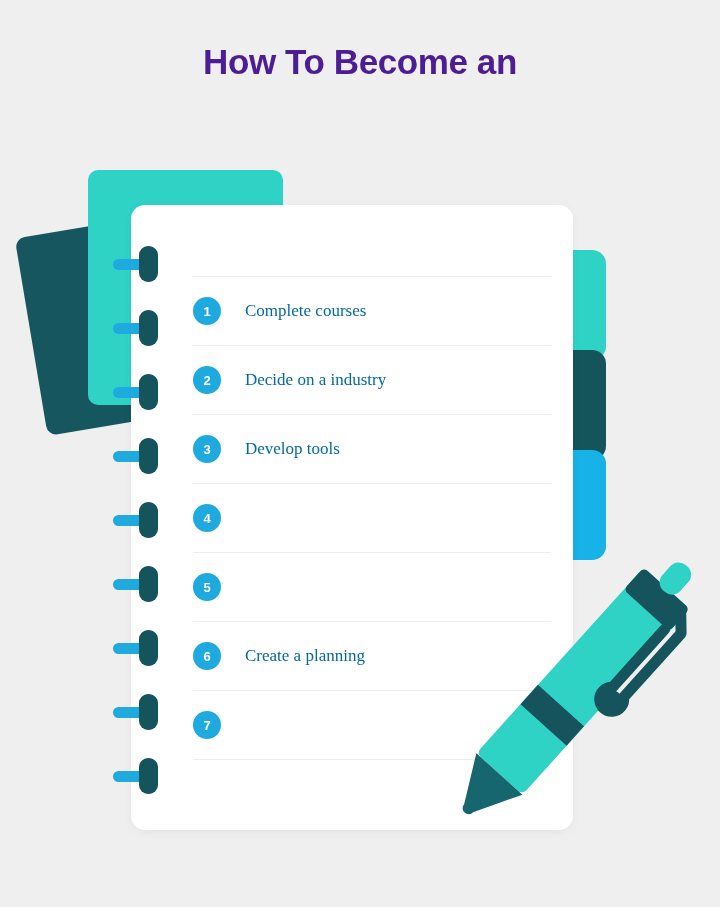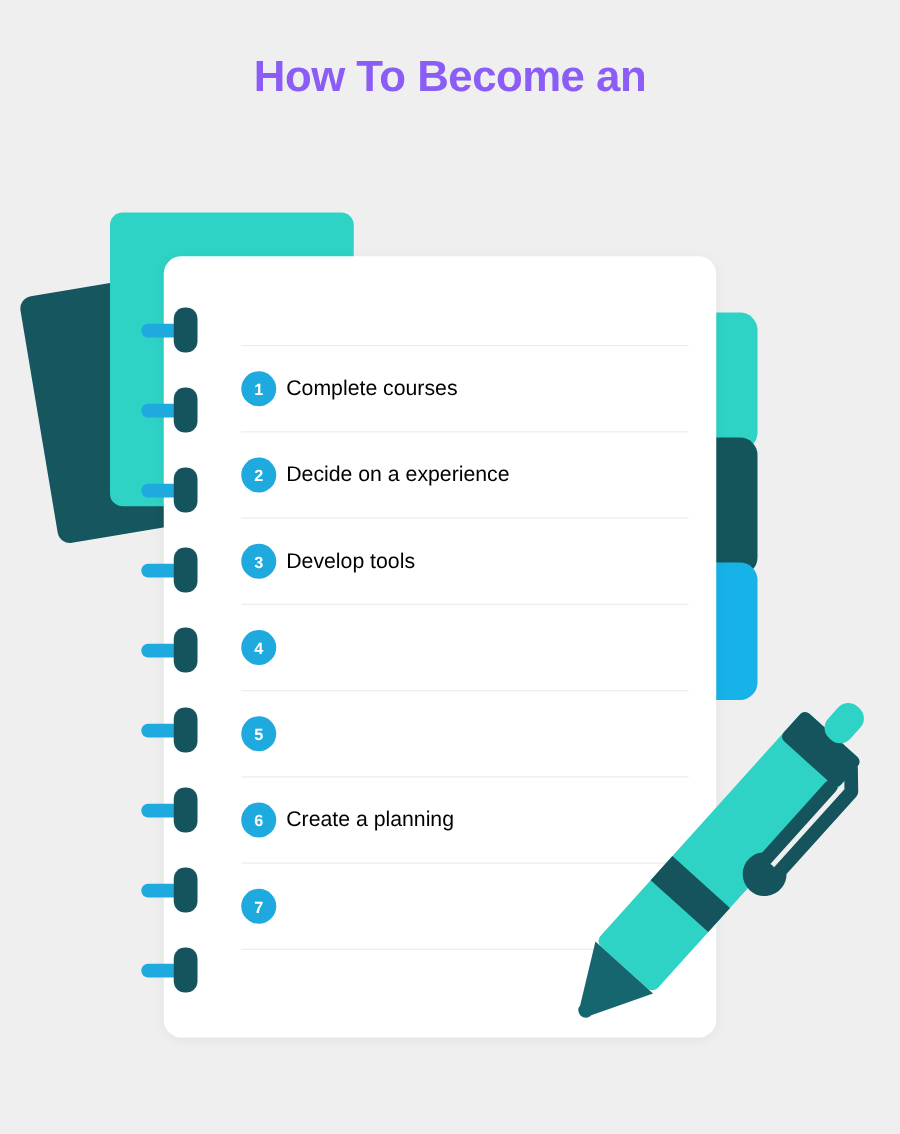--- a/index.html
+++ b/index.html
@@ -27,21 +27,21 @@
     width: 720px;
     text-align: center;
     z-index: 30;
   }
   .title-line {
     font-family: "Liberation Sans", sans-serif;
     font-weight: bold;
     font-size: 35px;
     line-height: 44px;
     letter-spacing: -0.4px;
-    color: #8b5cf6;
+    color: #4c1d95;
     white-space: nowrap;
   }
 
   
   .tab {
     position: absolute;
     left: 566px;
     width: 40px;
     z-index: 5;
     border-radius: 0 14px 14px 0;
@@ -148,24 +148,24 @@
     color: #ffffff;
     font-family: "Liberation Sans", sans-serif;
     font-size: 13px;
     font-weight: bold;
     display: flex;
     align-items: center;
     justify-content: center;
     line-height: 1;
   }
   .step-label {
-    margin-left: 8px;
-    font-family: Liberation Sans, sans-serif;
+    margin-left: 24px;
+    font-family: Liberation Serif, serif;
     font-size: 17px;
-    color: #000000;
+    color: #0369a1;
     white-space: nowrap;
   }
 
   
   .pen {
     position: absolute;
     left: 440px;
     top: 515px;
     width: 270px;
     height: 350px;
@@ -233,21 +233,21 @@
 
     <div class="divider"></div>
     <div class="step-row">
       <div class="badge">1</div>
       <div class="step-label">Complete courses</div>
     </div>
 
     <div class="divider"></div>
     <div class="step-row">
       <div class="badge">2</div>
-      <div class="step-label">Decide on a experience</div>
+      <div class="step-label">Decide on a industry</div>
     </div>
 
     <div class="divider"></div>
     <div class="step-row">
       <div class="badge">3</div>
       <div class="step-label">Develop tools</div>
     </div>
 
     <div class="divider"></div>
     <div class="step-row">

